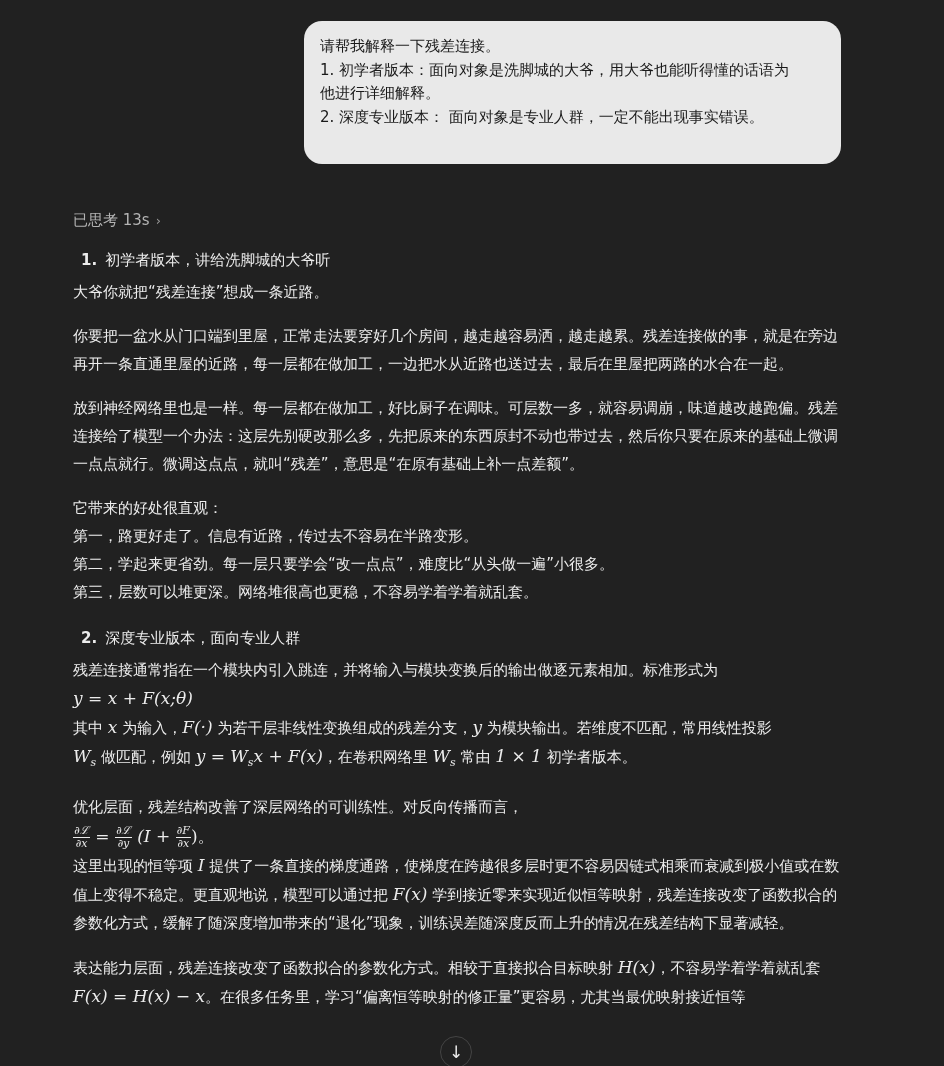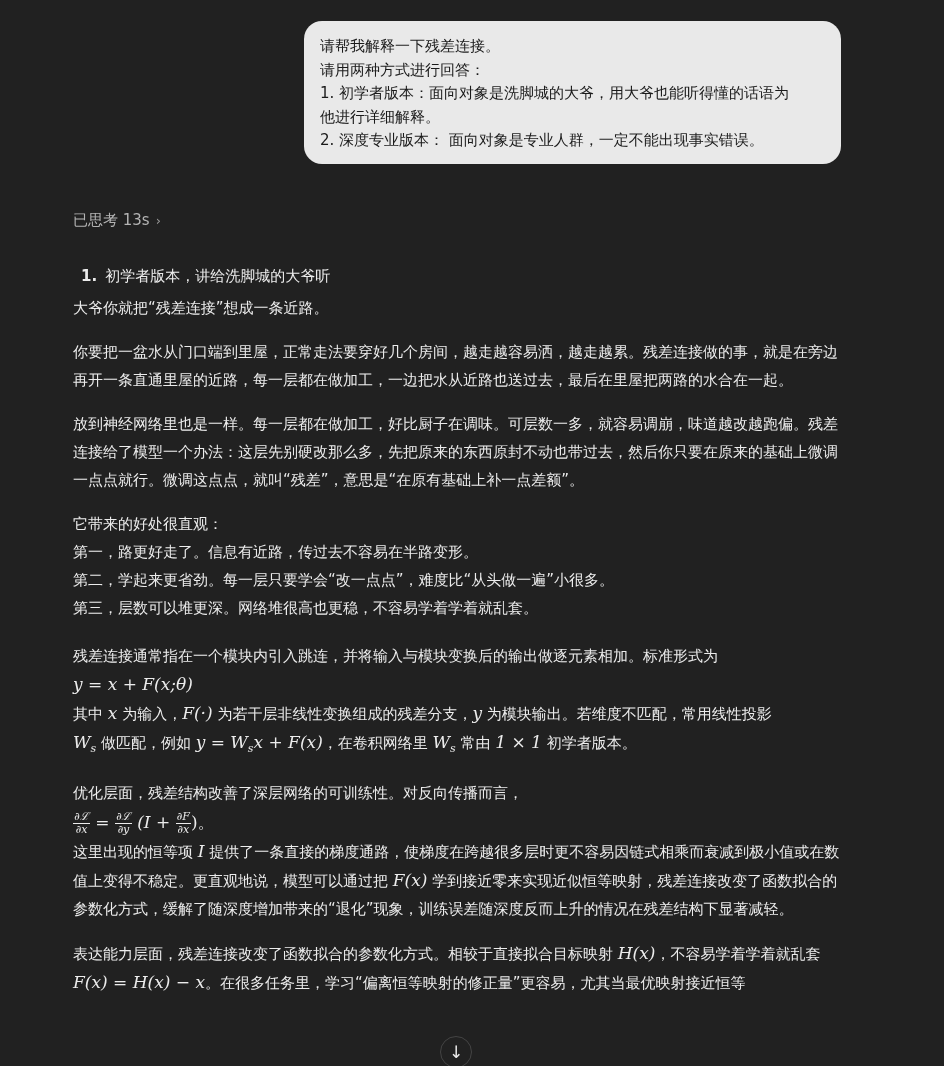--- a/index.html
+++ b/index.html
@@ -23,21 +23,21 @@
     position: absolute; left: 73px; top: 211px;
     font-size: 15px; color: #b4b4b4;
     cursor: pointer;
   }
   .thought .chev { margin-left: 6px; font-size: 13px; color: #9a9a9a; }
   .content {
     position: absolute; left: 73px; top: 248px; width: 775px;
     font-size: 15px; line-height: 28px; color: #ececec;
   }
   .h {
-    font-size: 15px; font-weight: normal; margin: 16px 0 6px 8px; line-height: 24px;
+    font-size: 15px; font-weight: normal; margin: 0 0 6px 8px; line-height: 24px;
   }
   .h .num { font-weight: bold; margin-right: 8px; }
   p { margin: 0 0 16px 0; }
   .math { font-family: "DejaVu Serif", "Liberation Serif", serif; font-style: italic; font-size: 17px; }
   .math .up { font-style: normal; }
   .frac { display: inline-block; vertical-align: middle; text-align: center; font-size: 11px; line-height: 12px; }
   .frac span { display: block; }
   .frac .n { border-bottom: 1px solid #ececec; padding: 0 1px; }
   .scroll-btn {
     position: absolute; left: 440px; top: 1036px; width: 32px; height: 32px;
@@ -46,21 +46,20 @@
     box-sizing: border-box; cursor: pointer;
   }
 </style>
 </head>
 <body>
 
 <div class="page">
 
   <div class="user-bubble">
     <div class="line">请帮我解释一下残差连接。</div>
-    <div class="line">请用两种方式进行回答：</div>
     <div class="line">1. 初学者版本：面向对象是洗脚城的大爷，用大爷也能听得懂的话语为</div>
     <div class="line">他进行详细解释。</div>
     <div class="line">2.  深度专业版本：  面向对象是专业人群，一定不能出现事实错误。</div>
   </div>
 
   <div class="thought">
     <span>已思考 13s</span><span class="chev">›</span>
   </div>
 
   <div class="content">
@@ -70,20 +69,23 @@
     <p style="">大爷你就把“残差连接”想成一条近路。</p>
     <p>你要把一盆水从门口端到里屋，正常走法要穿好几个房间，越走越容易洒，越走越累。残差连接做的事，就是在旁边再开一条直通里屋的近路，每一层都在做加工，一边把水从近路也送过去，最后在里屋把两路的水合在一起。</p>
     <p>放到神经网络里也是一样。每一层都在做加工，好比厨子在调味。可层数一多，就容易调崩，味道越改越跑偏。残差连接给了模型一个办法：这层先别硬改那么多，先把原来的东西原封不动也带过去，然后你只要在原来的基础上微调一点点就行。微调这点点，就叫“残差”，意思是“在原有基础上补一点差额”。</p>
     <p style="margin-bottom:20px">
       <span>它带来的好处很直观：</span><br>
       <span>第一，路更好走了。信息有近路，传过去不容易在半路变形。</span><br>
       <span>第二，学起来更省劲。每一层只要学会“改一点点”，难度比“从头做一遍”小很多。</span><br>
       <span>第三，层数可以堆更深。网络堆很高也更稳，不容易学着学着就乱套。</span>
     </p>
 
+    <div class="h">
+      <span class="num">2.</span><span>深度专业版本，面向专业人群</span>
+    </div>
 
     <p>
       <span>残差连接通常指在一个模块内引入跳连，并将输入与模块变换后的输出做逐元素相加。标准形式为</span><br>
       <span class="math">y = x + F(x;θ)</span><br>
       <span>其中 </span><span class="math">x</span><span> 为输入，</span><span class="math">F(·)</span><span> 为若干层非线性变换组成的残差分支，</span><span class="math">y</span><span> 为模块输出。若维度不匹配，常用线性投影</span><br>
       <span class="math">W</span><sub class="math" style="font-size:11px">s</sub><span> 做匹配，例如 </span><span class="math">y = W</span><sub class="math" style="font-size:11px">s</sub><span class="math">x + F(x)</span><span>，在卷积网络里 </span><span class="math">W</span><sub class="math" style="font-size:11px">s</sub><span> 常由 </span><span class="math up">1 × 1</span><span> 初学者版本。</span>
     </p>
 
     <p>
       <span>优化层面，残差结构改善了深层网络的可训练性。对反向传播而言，</span><br>

